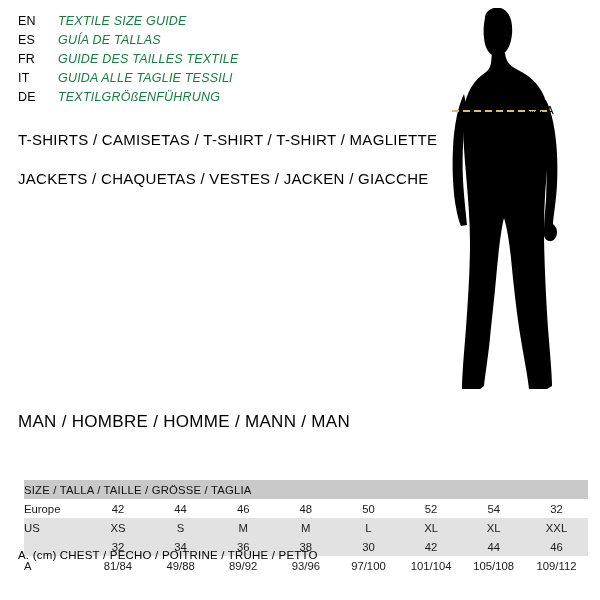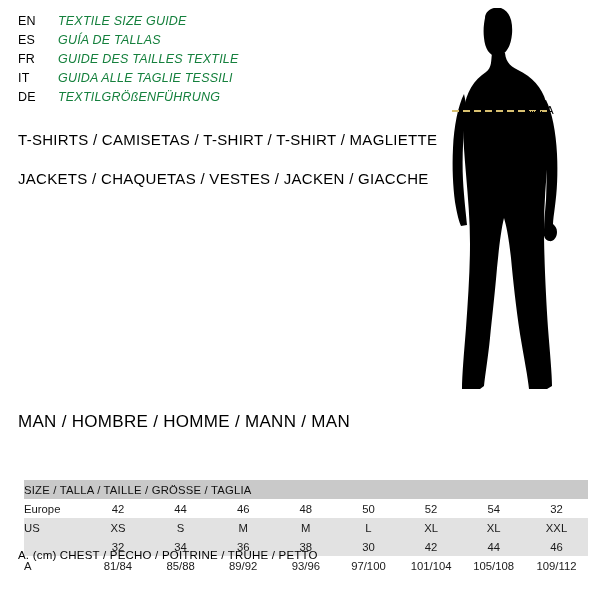--- a/index.html
+++ b/index.html
@@ -255,21 +255,21 @@
           <td class="c-val">38</td>
           <td class="c-val">30</td>
           <td class="c-val">42</td>
           <td class="c-val">44</td>
           <td class="c-val">46</td>
         </tr>
 
         <tr class="row-plain">
           <td class="c-label">A</td>
           <td class="c-val">81/84</td>
-          <td class="c-val">85/88</td>
+          <td class="c-val">49/88</td>
           <td class="c-val">89/92</td>
           <td class="c-val">93/96</td>
           <td class="c-val">97/100</td>
           <td class="c-val">101/104</td>
           <td class="c-val">105/108</td>
           <td class="c-val">109/112</td>
         </tr>
       </tbody>
     </table>
   </div>

